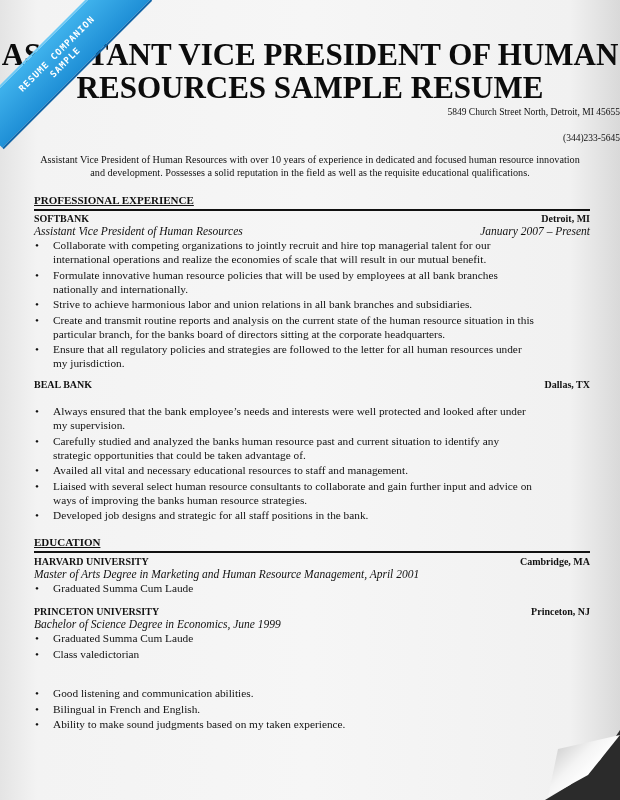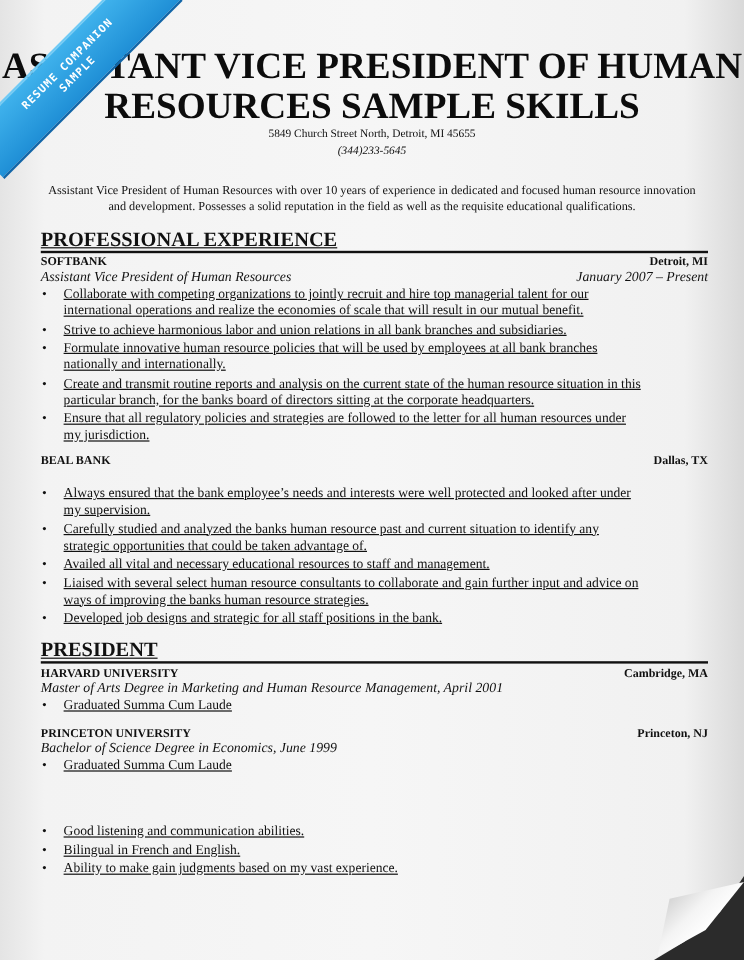--- a/index.html
+++ b/index.html
@@ -27,89 +27,89 @@
       border-top: 2px solid #6fcaf5; border-bottom: 2px solid #1266a8;
       display: flex; flex-direction: column; align-items: center; justify-content: center;
       color: #fff; font-family: "DejaVu Sans Mono", monospace; font-size: 9px; font-weight: bold;
       letter-spacing: 1px; line-height: 12px;
       z-index: 5;
     }
     .title {
       position: absolute; left: 0; width: 620px; top: 38px; text-align: center;
       font-weight: bold; font-size: 31px; line-height: 33px; color: #0c0c0c;
     }
-    .contact { position: absolute; left: 0; width: 620px; text-align: center; font-size: 9.5px; line-height: 12px; }
+    .contact { position: absolute; left: 0; width: 620px; text-align: right; font-size: 9.5px; line-height: 12px; }
     .summary {
       position: absolute; left: 40px; width: 540px; top: 153px;
       font-size: 10.2px; line-height: 13px; text-align: center;
     }
     .section-head {
       position: absolute; left: 34px; width: 556px;
-      font-weight: bold; font-size: 17px; line-height: 18px;
+      font-weight: bold; font-size: 11px; line-height: 18px;
       border-bottom: 2px solid #111;
     }
     .section-head span { text-decoration: underline; }
     .org { position: absolute; left: 34px; width: 556px; font-size: 10px; line-height: 13px; }
     .org .name { font-weight: bold; }
     .org .loc { position: absolute; right: 0; top: 0; font-weight: bold; }
     .role { position: absolute; left: 34px; width: 556px; font-style: italic; font-size: 11.5px; line-height: 13px; }
     .role .dates { position: absolute; right: 0; top: 0; }
-    ul.bullets { position: absolute; left: 34px; width: 500px; margin: 0; padding: 0; list-style: none; font-size: 11.3px; line-height: 14px; text-decoration: underline; }
+    ul.bullets { position: absolute; left: 34px; width: 500px; margin: 0; padding: 0; list-style: none; font-size: 11.3px; line-height: 14px; }
     ul.bullets li { position: relative; padding-left: 19px; margin: 0 0 1.5px 0; }
     ul.bullets li::before { content: "\2022"; position: absolute; left: 1px; top: 0; }
   </style>
 </head>
 <body>
 
 <div class="page">
 
   <div class="title">
     <div>ASSISTANT VICE PRESIDENT OF HUMAN</div>
-    <div>RESOURCES SAMPLE SKILLS</div>
+    <div>RESOURCES SAMPLE RESUME</div>
   </div>
 
   <div class="contact" style="top:106px;">5849 Church Street North, Detroit, MI 45655</div>
-  <div class="contact" style="top:120px;font-style:italic;">(344)233-5645</div>
+  <div class="contact" style="top:132px;">(344)233-5645</div>
 
   <div class="summary">Assistant Vice President of Human Resources with over 10 years of experience in dedicated and focused human resource innovation and development.  Possesses a solid reputation in the field as well as the requisite educational qualifications.</div>
 
   <div class="section-head" style="top:191px;">
     <span>PROFESSIONAL EXPERIENCE</span>
   </div>
 
   <div class="org" style="top:212px;">
     <span class="name">SOFTBANK</span>
     <span class="loc">Detroit, MI</span>
   </div>
   <div class="role" style="top:225px;">
     <span>Assistant Vice President of Human Resources</span>
     <span class="dates">January 2007 – Present</span>
   </div>
   <ul class="bullets" style="top:238px;">
     <li>Collaborate with competing organizations to jointly recruit and hire top managerial talent for our international operations and realize the economies of scale that will result in our mutual benefit.</li>
+    <li>Formulate innovative human resource policies that will be used by employees at all bank branches nationally and internationally.</li>
     <li>Strive to achieve harmonious labor and union relations in all bank branches and subsidiaries.</li>
-    <li>Formulate innovative human resource policies that will be used by employees at all bank branches nationally and internationally.</li>
     <li>Create and transmit routine reports and analysis on the current state of the human resource situation in this particular branch, for the banks board of directors sitting at the corporate headquarters.</li>
     <li>Ensure that all regulatory policies and strategies are followed to the letter for all human resources under my jurisdiction.</li>
   </ul>
 
   <div class="org" style="top:378px;">
     <span class="name">BEAL BANK</span>
     <span class="loc">Dallas, TX</span>
   </div>
   <ul class="bullets" style="top:404px;">
     <li>Always ensured that the bank employee’s needs and interests were well protected and looked after under my supervision.</li>
     <li>Carefully studied and analyzed the banks human resource past and current situation to identify any strategic opportunities that could be taken advantage of.</li>
     <li>Availed all vital and necessary educational resources to staff and management.</li>
     <li>Liaised with several select human resource consultants to collaborate and gain further input and advice on ways of improving the banks human resource strategies.</li>
     <li>Developed job designs and strategic for all staff positions in the bank.</li>
   </ul>
 
   <div class="section-head" style="top:533px;">
-    <span>PRESIDENT</span>
+    <span>EDUCATION</span>
   </div>
 
   <div class="org" style="top:555px;">
     <span class="name">HARVARD UNIVERSITY</span>
     <span class="loc">Cambridge, MA</span>
   </div>
   <div class="role" style="top:568px;">
     <span>Master of Arts Degree in Marketing and Human Resource Management, April 2001</span>
   </div>
   <ul class="bullets" style="top:581px;">
@@ -118,26 +118,27 @@
 
   <div class="org" style="top:605px;">
     <span class="name">PRINCETON UNIVERSITY</span>
     <span class="loc">Princeton, NJ</span>
   </div>
   <div class="role" style="top:618px;">
     <span>Bachelor of Science Degree in Economics, June 1999</span>
   </div>
   <ul class="bullets" style="top:631px;">
     <li>Graduated Summa Cum Laude</li>
+    <li>Class valedictorian</li>
   </ul>
 
   <ul class="bullets" style="top:686px;">
     <li>Good listening and communication abilities.</li>
     <li>Bilingual in French and English.</li>
-    <li>Ability to make gain judgments based on my vast experience.</li>
+    <li>Ability to make sound judgments based on my taken experience.</li>
   </ul>
 </div>
 
 <div class="curl"></div>
 
 <div class="ribbon">
   <span>RESUME COMPANION</span>
   <span>SAMPLE</span>
 </div>
 

